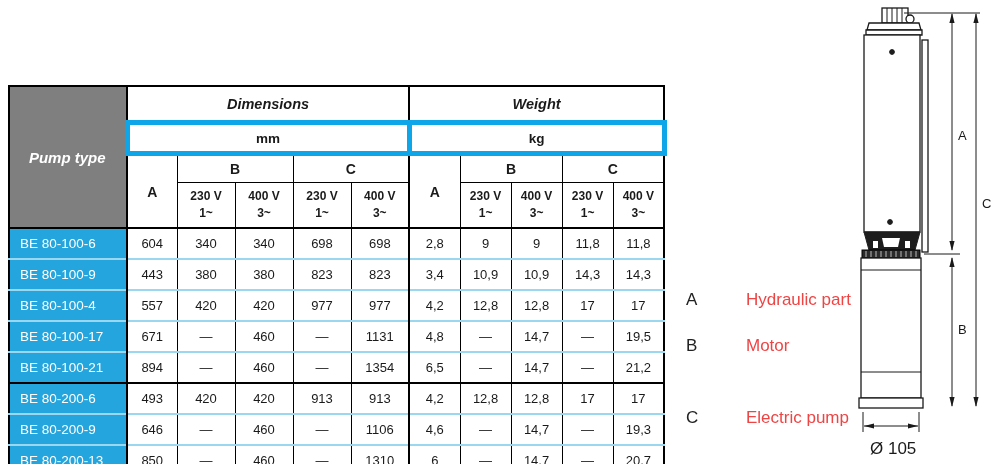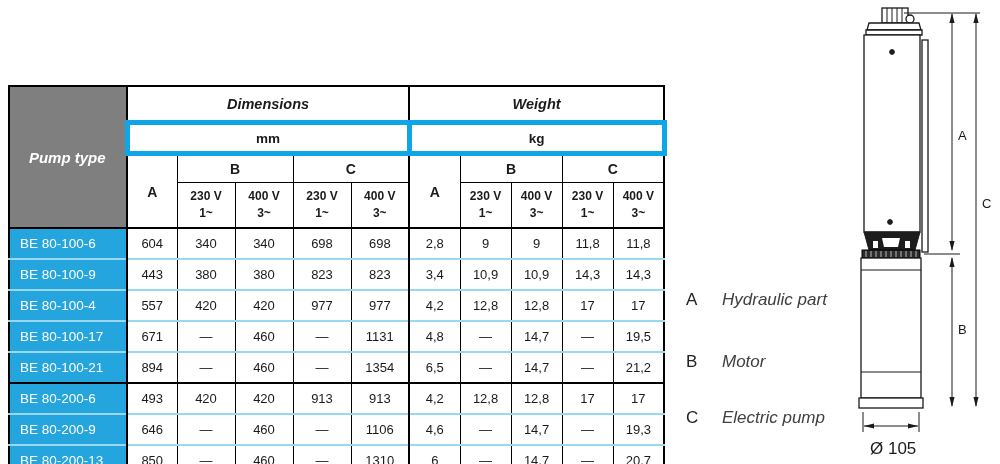--- a/index.html
+++ b/index.html
@@ -27,22 +27,22 @@
             border-left:1px solid #000;border-top:2px solid #9bd7ef;}
   #spec-table tbody td.row-label{background:#25a5dd;color:#fff;font-weight:normal;
             font-size:13.5px;text-align:left;padding-left:10px;
             border-right:2px solid #000;border-left:none;}
   #spec-table tbody tr:first-child td{border-top:2px solid #000;}
   #spec-table tbody tr.group-start td{border-top:2px solid #000;}
 
   
   .legend-item{position:absolute;left:686px;font-size:17px;white-space:nowrap;}
   .legend-key{display:inline-block;width:36px;color:#222;}
-  .legend-label{font-style:italic;color:#404040;}
-  .li-a{top:290px}.li-b{top:352px}.li-c{top:408px}
+  .legend-label{color:#ef4444;margin-left:24px;}
+  .li-a{top:290px}.li-b{top:336px}.li-c{top:408px}
 
   
   #pump-diagram{position:absolute;left:848px;top:4px;}
   .outline{fill:#fff;stroke:#1a1a1a;stroke-width:1.3;}
   .dark{fill:#1d1d1d;stroke:#1d1d1d;}
   .dimline{stroke:#1a1a1a;stroke-width:1;}
   .arrow{fill:#1a1a1a;stroke:none;}
   .dim-label{font-family:"Liberation Sans",sans-serif;font-size:13px;fill:#1a1a1a;}
   .dia-label{font-family:"Liberation Sans",sans-serif;font-size:17px;fill:#1a1a1a;}
 </style>

